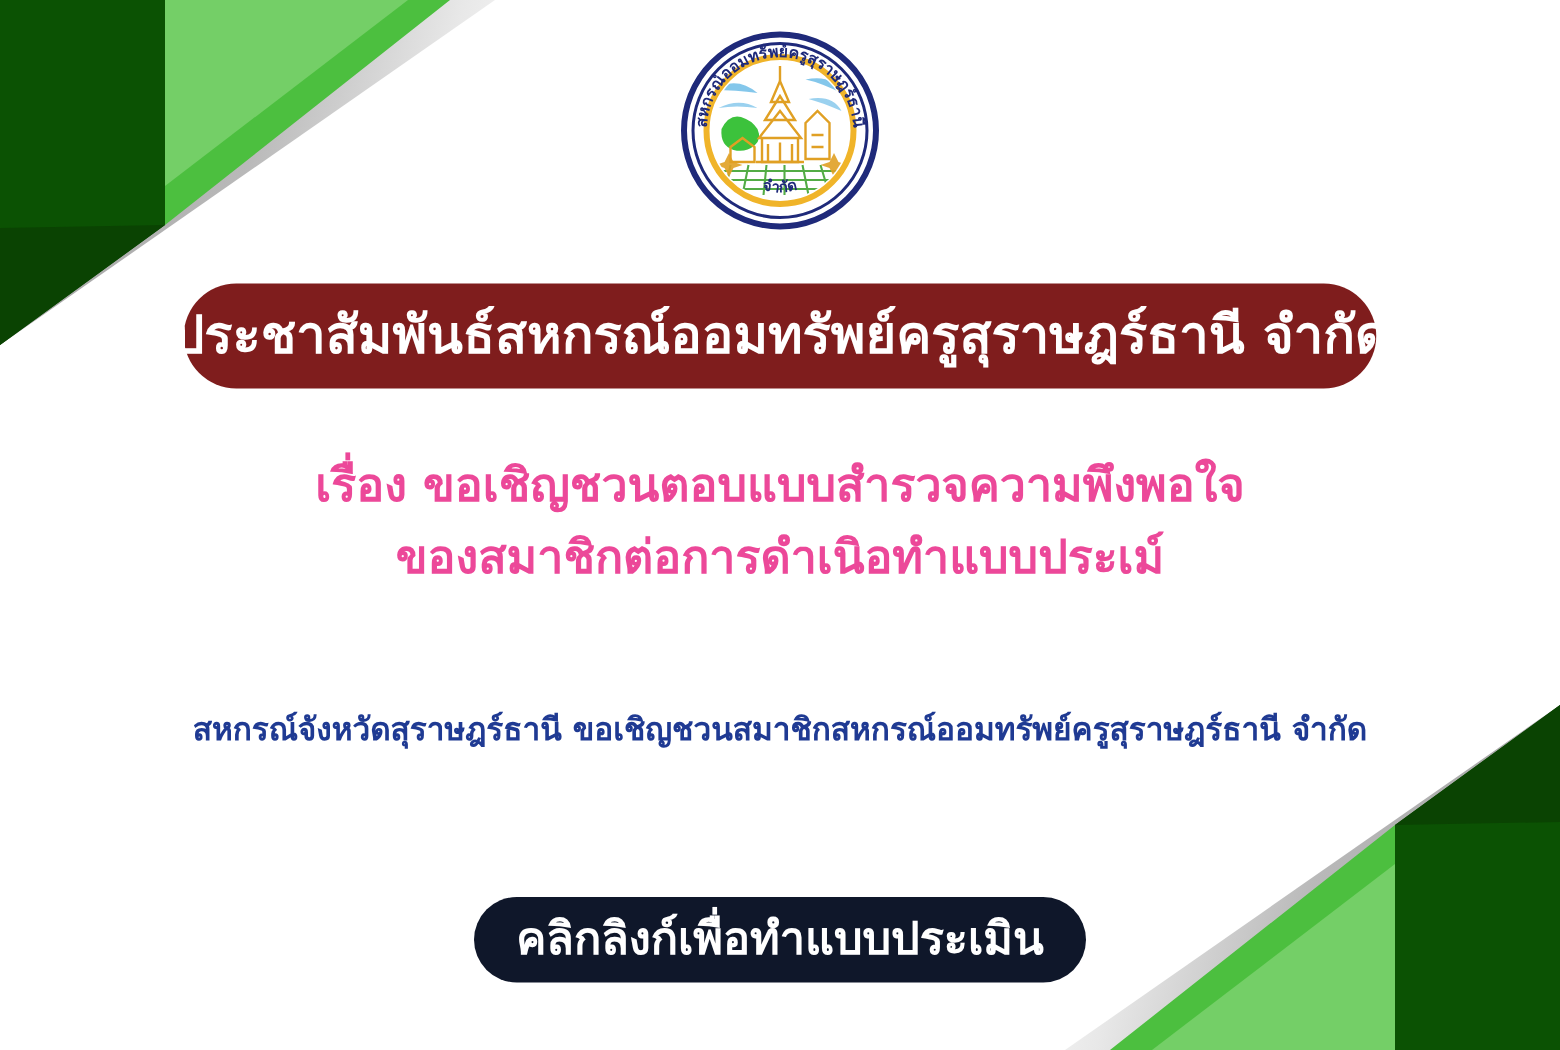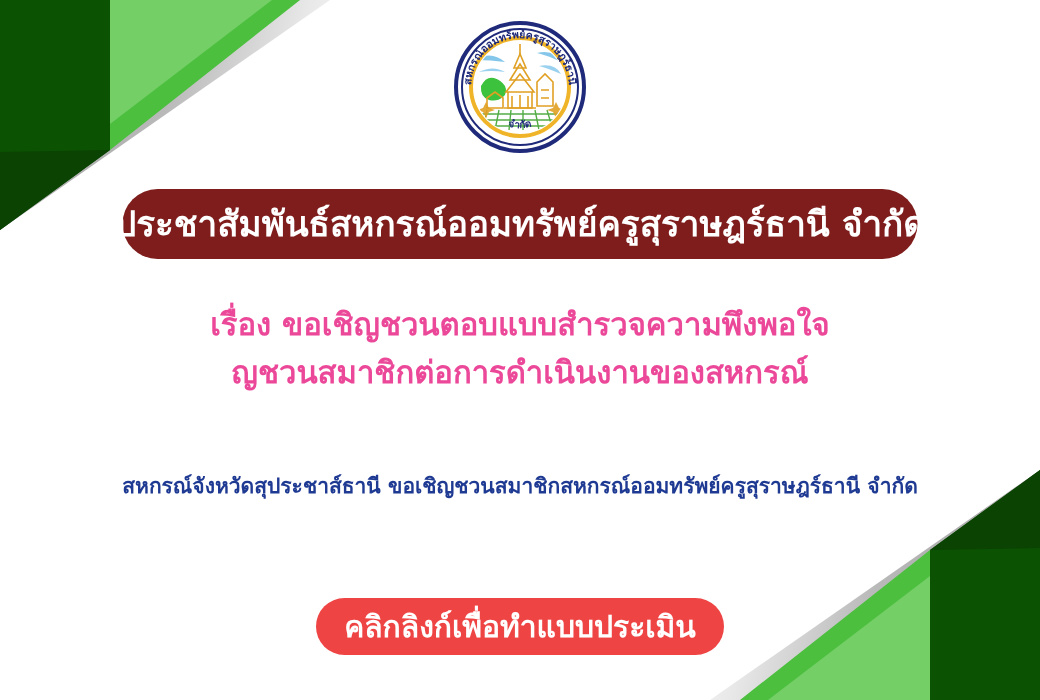--- a/index.html
+++ b/index.html
@@ -184,21 +184,21 @@
   }
 
   
   .cta-button {
     position: absolute;
     top: 598px;
     left: 50%;
     transform: translateX(-50%);
     width: 408px;
     height: 57px;
-    background: #ef4444;
+    background: #0f172a;
     border-radius: 30px;
     border: none;
     display: flex;
     align-items: center;
     justify-content: center;
     cursor: pointer;
     z-index: 6;
     padding: 0;
   }
   .cta-button-text {
@@ -291,24 +291,24 @@
       </text>
     </svg>
   </div>
 
   <div class="title-banner">
     <span class="title-banner-text">ประชาสัมพันธ์สหกรณ์ออมทรัพย์ครูสุราษฎร์ธานี จำกัด</span>
   </div>
 
   <div class="subtitle">
     <div class="subtitle-line">เรื่อง ขอเชิญชวนตอบแบบสำรวจความพึงพอใจ</div>
-    <div class="subtitle-line">ญชวนสมาชิกต่อการดำเนินงานของสหกรณ์</div>
+    <div class="subtitle-line">ของสมาชิกต่อการดำเนิอทำแบบประเม์</div>
   </div>
 
   <div class="body-text">
-    <div class="body-line">สหกรณ์จังหวัดสุประชาส์ธานี ขอเชิญชวนสมาชิกสหกรณ์ออมทรัพย์ครูสุราษฎร์ธานี จำกัด</div>
+    <div class="body-line">สหกรณ์จังหวัดสุราษฎร์ธานี ขอเชิญชวนสมาชิกสหกรณ์ออมทรัพย์ครูสุราษฎร์ธานี จำกัด</div>
   </div>
 
   <button class="cta-button">
     <span class="cta-button-text">คลิกลิงก์เพื่อทำแบบประเมิน</span>
   </button>
 
 </div>
 
 </body></html>

